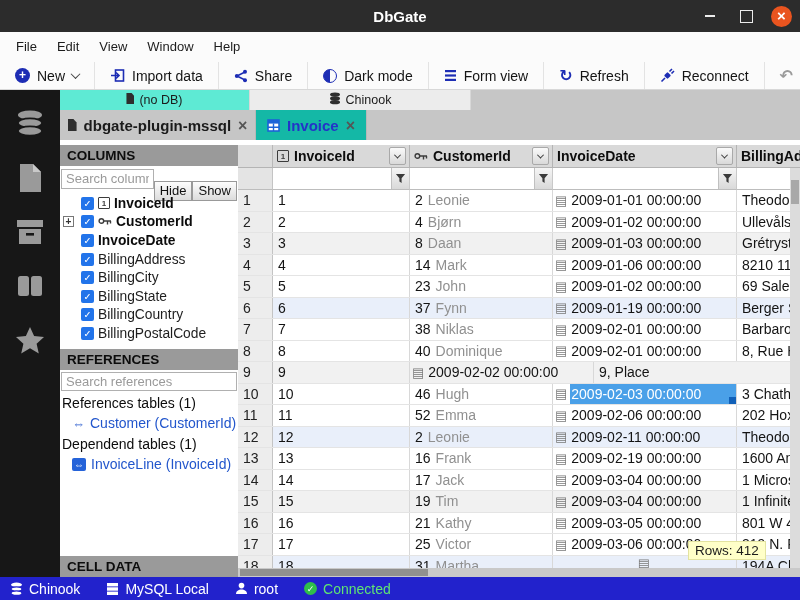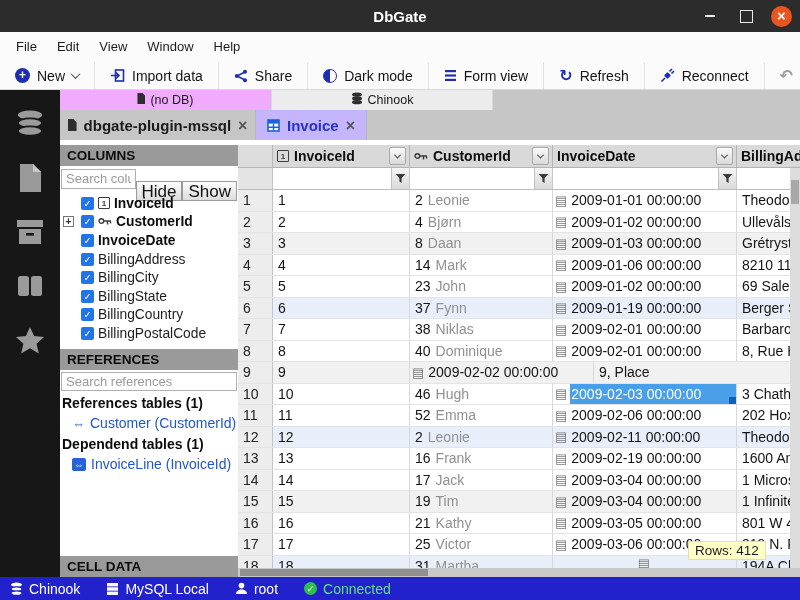--- a/index.html
+++ b/index.html
@@ -41,60 +41,60 @@
           transform:rotate(45deg) translate(-1px,-1px); display:inline-block; }
 
   
   .tabstrip { position:absolute; top:90px; left:60px; right:0; height:50px; background:#c6c6c6; }
   .tabgroups { display:flex; height:20px; }
   .tabgroup { display:flex; align-items:center; justify-content:center; gap:5px; font-size:12.5px; color:#1a1a1a;
               border-right:1px solid #d8d8d8; }
   .tabs { display:flex; height:30px;font-weight:bold; }
   .tab { display:flex; align-items:center; justify-content:center; gap:7px; font-size:15px; color:#1b1b1b;
          border-right:1px solid #b8b8b8; }
-  .tab.active { background:#c4b5fd; color:var(--tabactive,#2433c8); }
+  .tab.active { background:#14b8a6; color:var(--tabactive,#2433c8); }
   .tclose::before { content:"×"; color:#555; font-size:16px; line-height:1; }
   .pagedark { display:inline-block; width:9px; height:12px; background:#2e2e2e;
               clip-path:polygon(0 0,65% 0,100% 30%,100% 100%,0 100%); }
 
   
   .iconbar { position:absolute; left:0; top:90px; width:60px; bottom:23px; background:#171717;
              display:flex; flex-direction:column; align-items:center; padding-top:18px; gap:22px; }
   .sideic { width:34px; height:32px; display:flex; align-items:center; justify-content:center; }
 
   
   .main { position:absolute; top:140px; left:60px; right:0; bottom:23px; background:#fff; display:flex; }
 
   
   .left-panel { width:178px; display:flex; flex-direction:column; padding-top:5px; background:#fff; overflow:hidden; }
   .panel-header { background:#9a9a9a; color:#0c0c0c; font-weight:bold; font-size:13.5px; padding:3px 7px;
                   flex:0 0 auto; }
   .searchrow { display:flex; align-items:center; height:25px; padding:2px 1px; gap:0; }
   .searchrow input { flex:1; min-width:0; height:20px; border:1px solid #b0b0b0; font-size:13px; padding:0 4px;
                      font-family:inherit; outline:none; color:#333; }
   .searchrow input::placeholder, .refsearch input::placeholder { color:#9a9a9a; }
-  .smallbtn { height:20px; font-size:17px; border:1px solid #999; background:linear-gradient(#fdfdfd,#dcdcdc);
+  .smallbtn { height:20px; font-size:13px; border:1px solid #999; background:linear-gradient(#fdfdfd,#dcdcdc);
               padding:0 5px; color:#111;margin-top:24px; }
   .collist { padding-top:3px; }
   .colitem { display:flex; align-items:center; height:18.6px; gap:4px; font-size:13.8px; color:#1e1e1e; }
   .colitem.bold { font-weight:bold; color:#0c0c0c; }
   .colslot { width:17px; display:flex; align-items:center; justify-content:center; flex:0 0 auto; }
   .expander { width:11px; height:11px; border:1px solid #777; background:#fff; font-size:10px; line-height:9px;
               text-align:center; color:#333; }
   .expander::before { content:"+"; }
   .cb { width:13px; height:13px; background:var(--cb,#2274ea); border-radius:2px; display:flex; align-items:center;
         justify-content:center; flex:0 0 auto; }
   .cb::before { content:"✓"; color:#fff; font-size:9.5px; font-weight:bold; }
   .ic-pk { width:12px; height:12px; border:1.4px solid #3c3c3c; border-radius:1px; font-size:8px; font-weight:bold;
            color:#3c3c3c; display:flex; align-items:center; justify-content:center; flex:0 0 auto; }
   .ic-pk::before { content:"1"; }
   .refsearch { padding:2px 1px; }
   .refsearch input { width:100%; height:19px; border:1px solid #b0b0b0; font-size:13px; padding:0 4px;
                      font-family:inherit; outline:none; }
-  .ref-title { font-weight:bold; font-size:14px; color:#0c0c0c; padding:2px 0 2px 2px; }
+  .ref-title { font-weight:normal; font-size:14px; color:#0c0c0c; padding:2px 0 2px 2px; }
   .ref-link { display:flex; align-items:center; gap:5px; padding-left:12px; height:21px;
               color:var(--link,#2256cc); font-size:14px; }
   .ic-link::before { content:"⇔"; font-size:13px; }
   .ic-link-solid { background:#2563d9; color:#fff; border-radius:2px; font-size:10px; padding:0 2px; line-height:13px; }
   .ic-link-solid::before { content:"⇔"; }
   .cell-data { margin-top:auto; }
 
   
   .grid { flex:1; position:relative; overflow:hidden; padding-top:5px; background:#fff; }
   .ghead { display:flex; height:23px; }
@@ -216,21 +216,21 @@
         </span>
         <span>Reconnect</span>
       </div>
       <div class="tb disabled">
         <span class="tbic ic-undo"></span>
       </div>
     </div>
 
   <div class="tabstrip">
     <div class="tabgroups" id="tabgroups">
-        <div class="tabgroup" style="width: 212px; background: #f0abfc;">
+        <div class="tabgroup" style="width: 190px; background: #5eead4;">
           <span><span class="pagedark" style="width:8px;height:11px"></span></span>
           <span>(no DB)</span>
         </div>
         <div class="tabgroup" style="width: 221px; background: rgb(236, 236, 236);">
           <span><svg width="12" height="13" viewBox="0 0 12 13">
               <ellipse cx="6" cy="2.6" rx="5" ry="2.1" fill="#2e2e2e"></ellipse>
               <ellipse cx="6" cy="6.4" rx="5" ry="2.1" fill="#2e2e2e"></ellipse>
               <ellipse cx="6" cy="10.2" rx="5" ry="2.1" fill="#2e2e2e"></ellipse>
             </svg></span>
           <span>Chinook</span>

